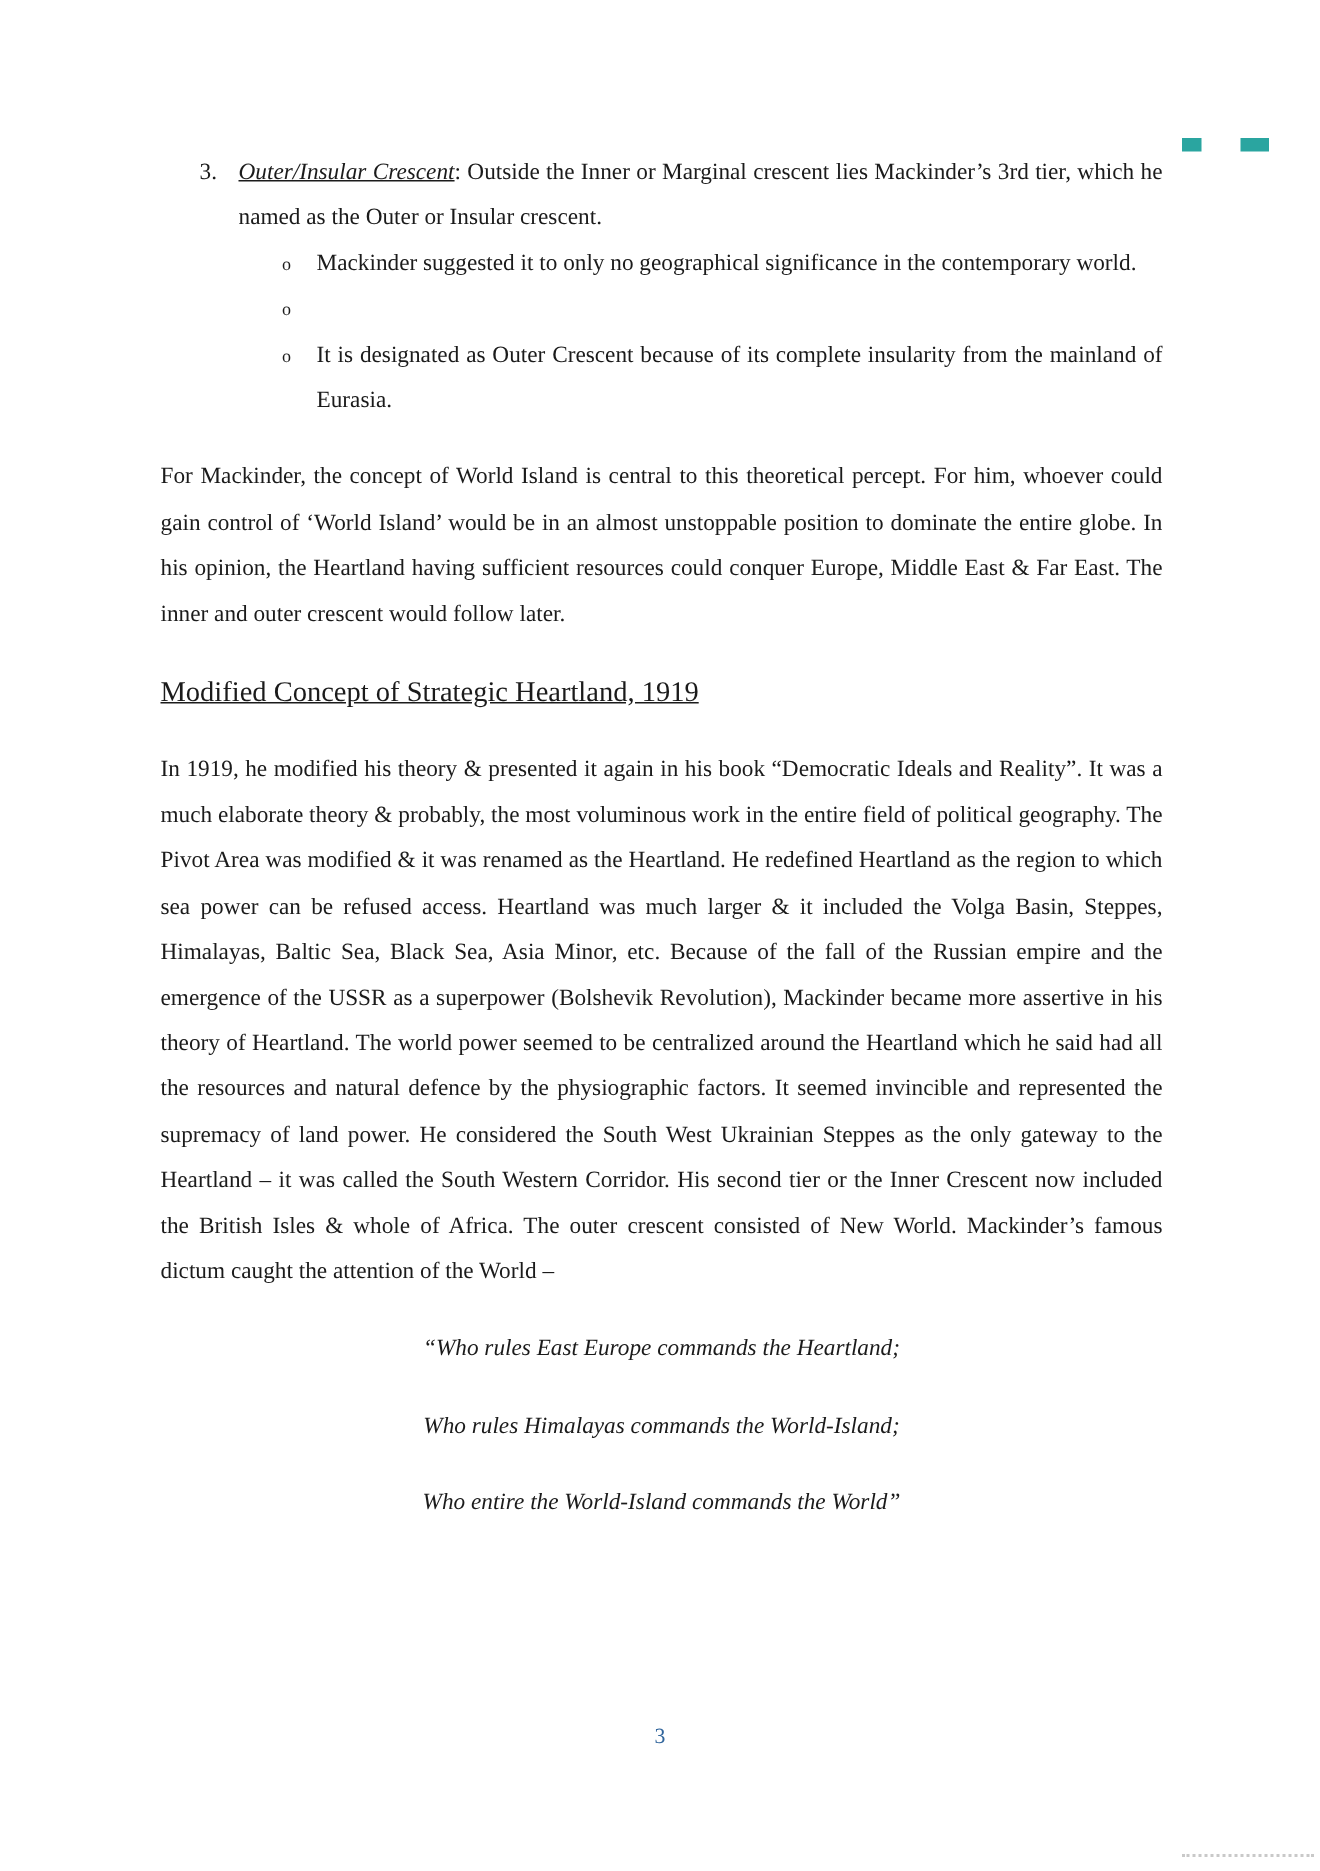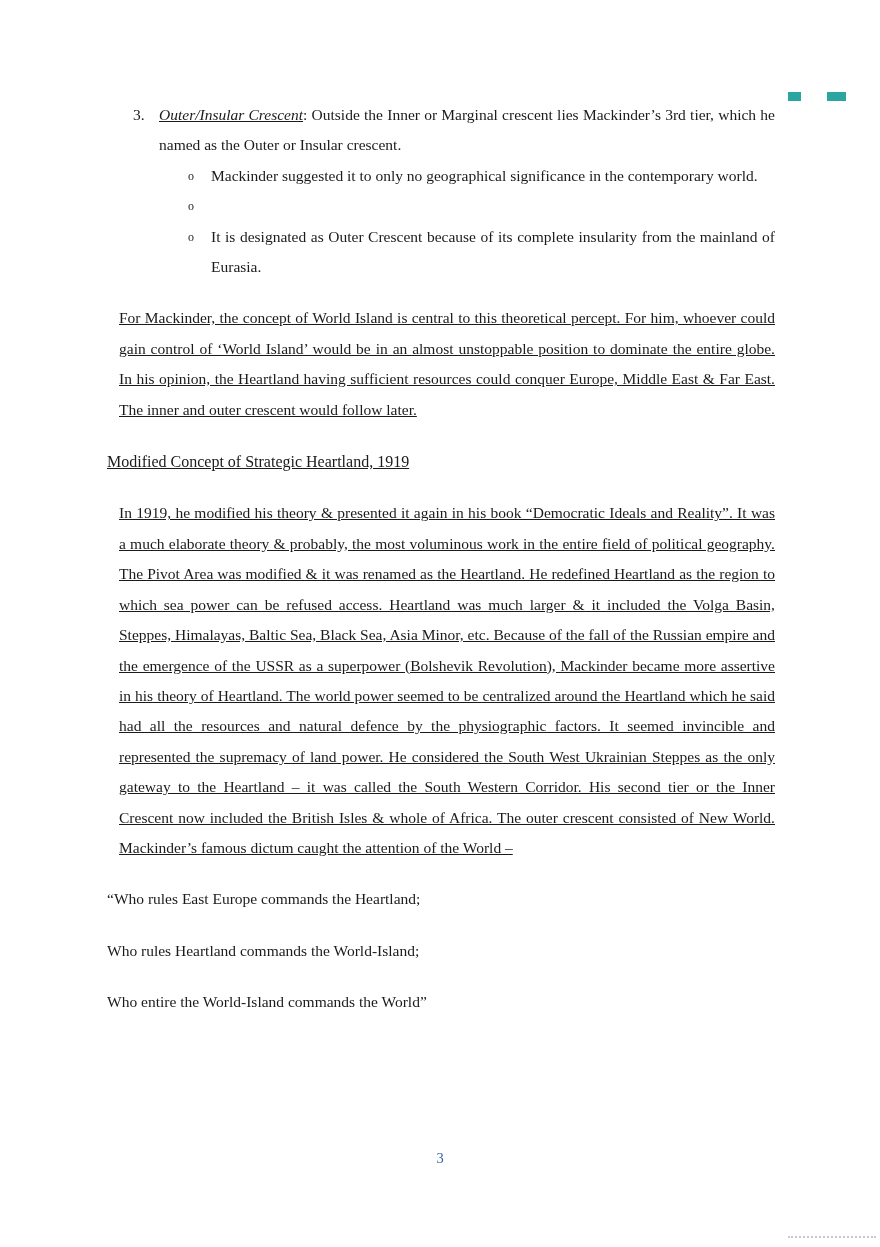--- a/index.html
+++ b/index.html
@@ -52,33 +52,34 @@
     width: 23px;
     font-size: 12px;
     line-height: 30.4px;
   }
   .bullet-text {
     flex: 1;
     text-align: justify;
   }
   
   .para {
-    margin: 21px 0 0 12px;
+    margin: 21px 0 0 0;
     text-align: justify;
-    text-decoration: underline;
   }
   .heading {
     margin: 22px 0 0 0;
-    font-size: 16px;
+    font-size: 19px;
     font-weight: normal;
     text-decoration: underline;
     line-height: 30.4px;
   }
   .quote {
     margin: 21px 0 0 0;
+    text-align: center;
+    font-style: italic;
   }
   
   .page-number {
     position: absolute;
     top: 1150px;
     left: 0;
     width: 100%;
     text-align: center;
     font-size: 14.5px;
     color: #31659c;
@@ -141,21 +142,21 @@
       </div>
     </div>
 
     <p class="para">For Mackinder, the concept of World Island is central to this theoretical percept. For him, whoever could gain control of ‘World Island’ would be in an almost unstoppable position to dominate the entire globe. In his opinion, the Heartland having sufficient resources could conquer Europe, Middle East &amp; Far East. The inner and outer crescent would follow later.</p>
 
     <h2 class="heading">Modified Concept of Strategic Heartland, 1919</h2>
 
     <p class="para">In 1919, he modified his theory &amp; presented it again in his book “Democratic Ideals and Reality”. It was a much elaborate theory &amp; probably, the most voluminous work in the entire field of political geography. The Pivot Area was modified &amp; it was renamed as the Heartland. He redefined Heartland as the region to which sea power can be refused access. Heartland was much larger &amp; it included the Volga Basin, Steppes, Himalayas, Baltic Sea, Black Sea, Asia Minor, etc. Because of the fall of the Russian empire and the emergence of the USSR as a superpower (Bolshevik Revolution), Mackinder became more assertive in his theory of Heartland. The world power seemed to be centralized around the Heartland which he said had all the resources and natural defence by the physiographic factors. It seemed invincible and represented the supremacy of land power. He considered the South West Ukrainian Steppes as the only gateway to the Heartland – it was called the South Western Corridor. His second tier or the Inner Crescent now included the British Isles &amp; whole of Africa. The outer crescent consisted of New World. Mackinder’s famous dictum caught the attention of the World –</p>
 
     <p class="quote">“Who rules East Europe commands the Heartland;</p>
-    <p class="quote">Who rules Heartland commands the World-Island;</p>
+    <p class="quote">Who rules Himalayas commands the World-Island;</p>
     <p class="quote">Who entire the World-Island commands the World”</p>
 
   </div>
 
   <div class="page-number" style="color: rgb(49, 101, 156);">3</div>
 
   <div class="bottom-line"></div>
 
 </div>
 

